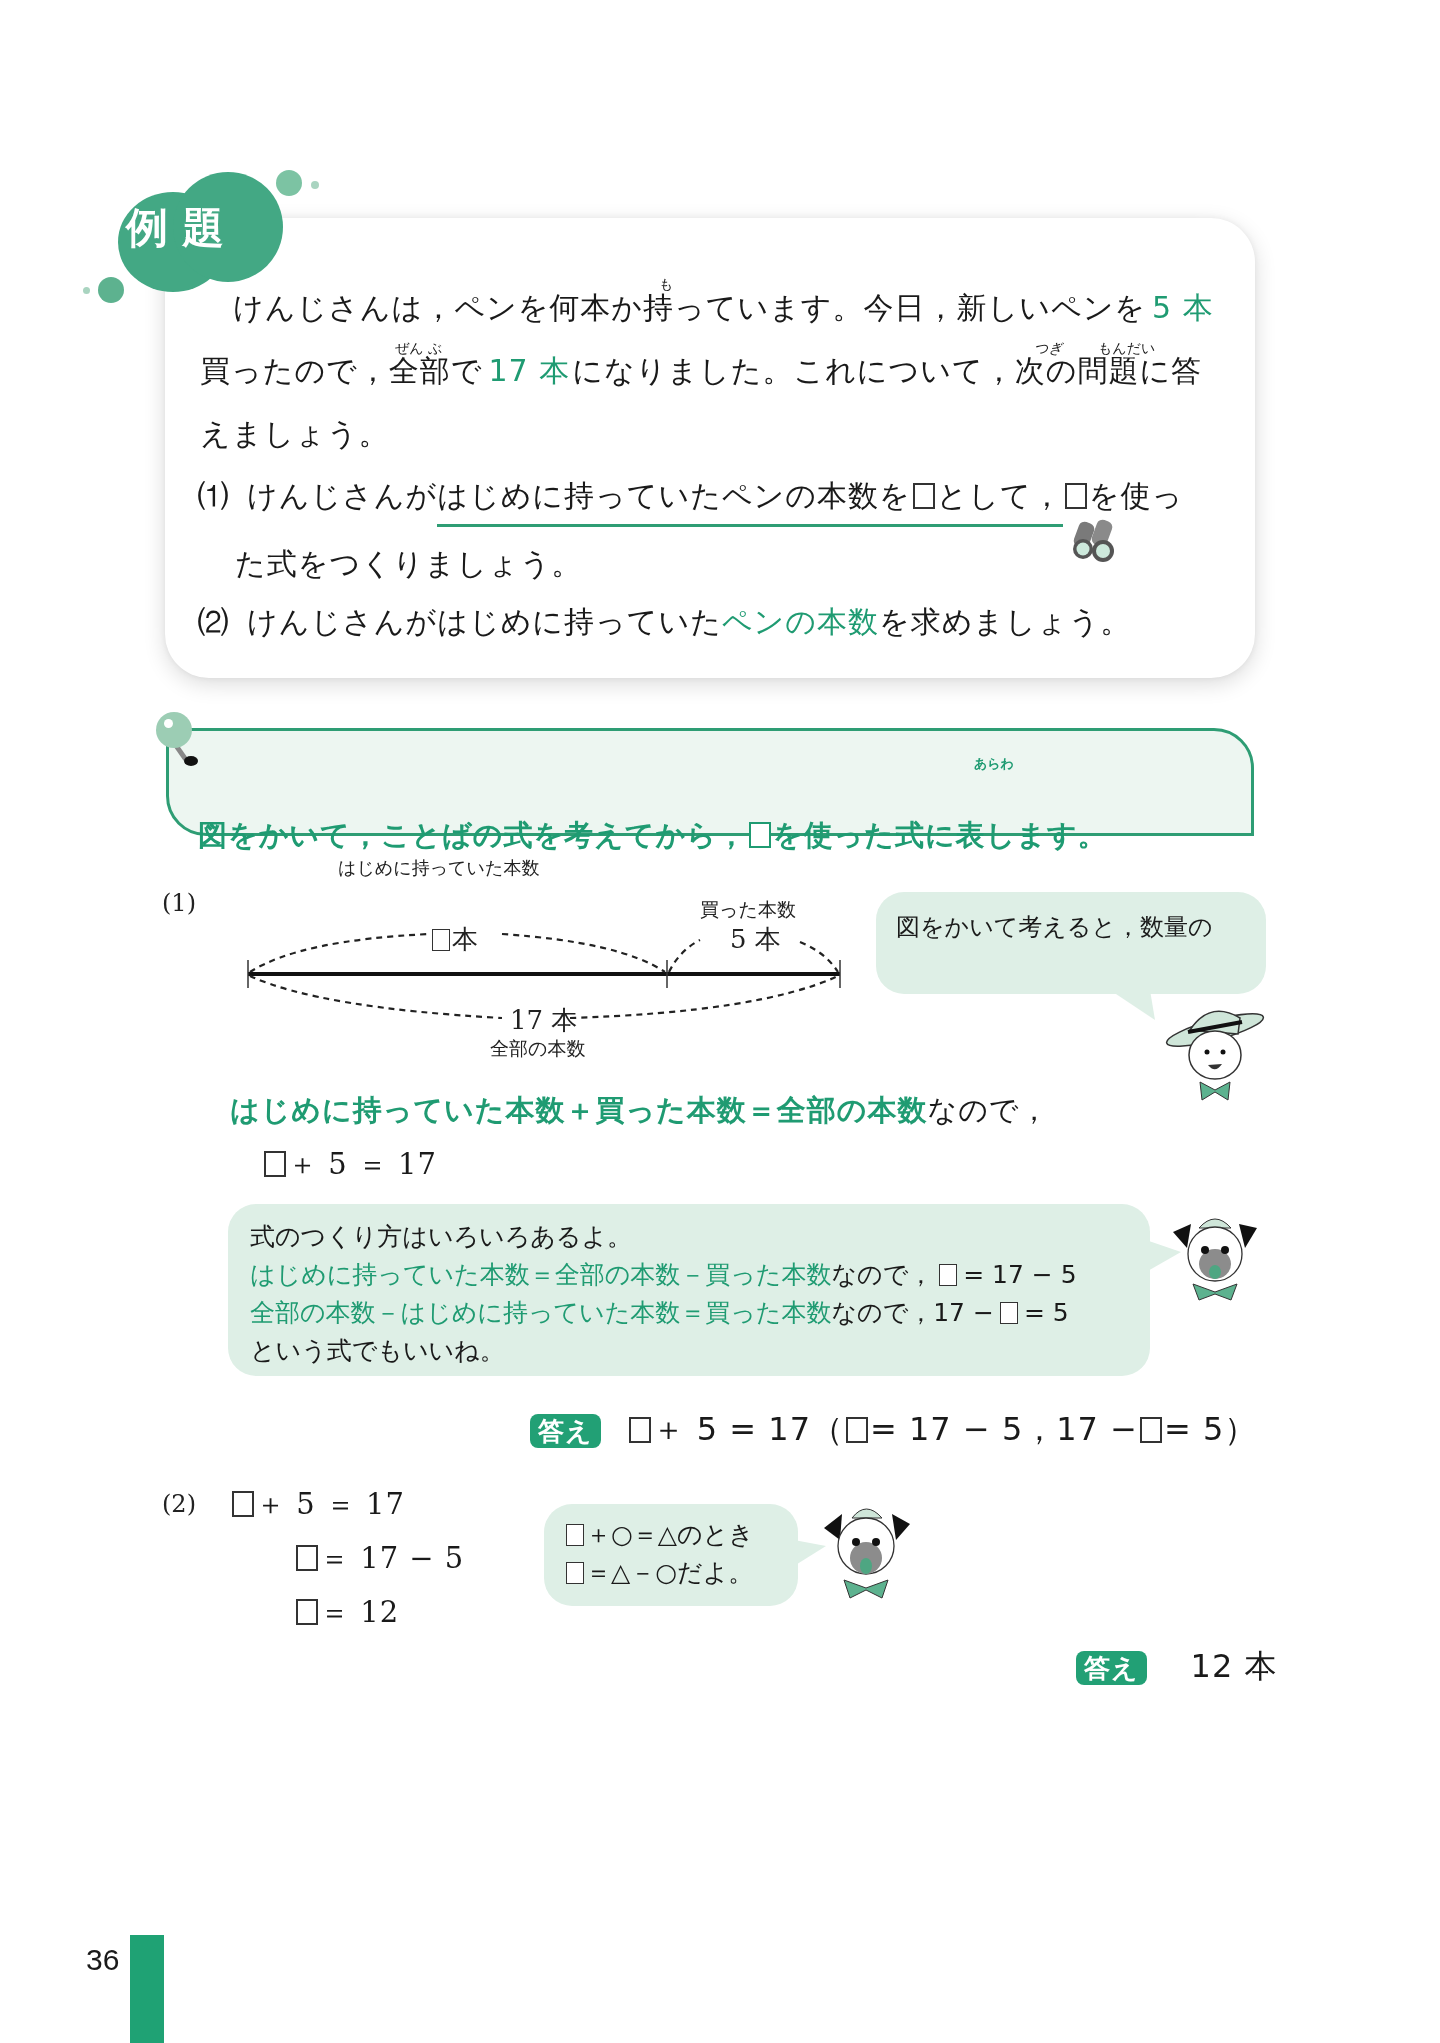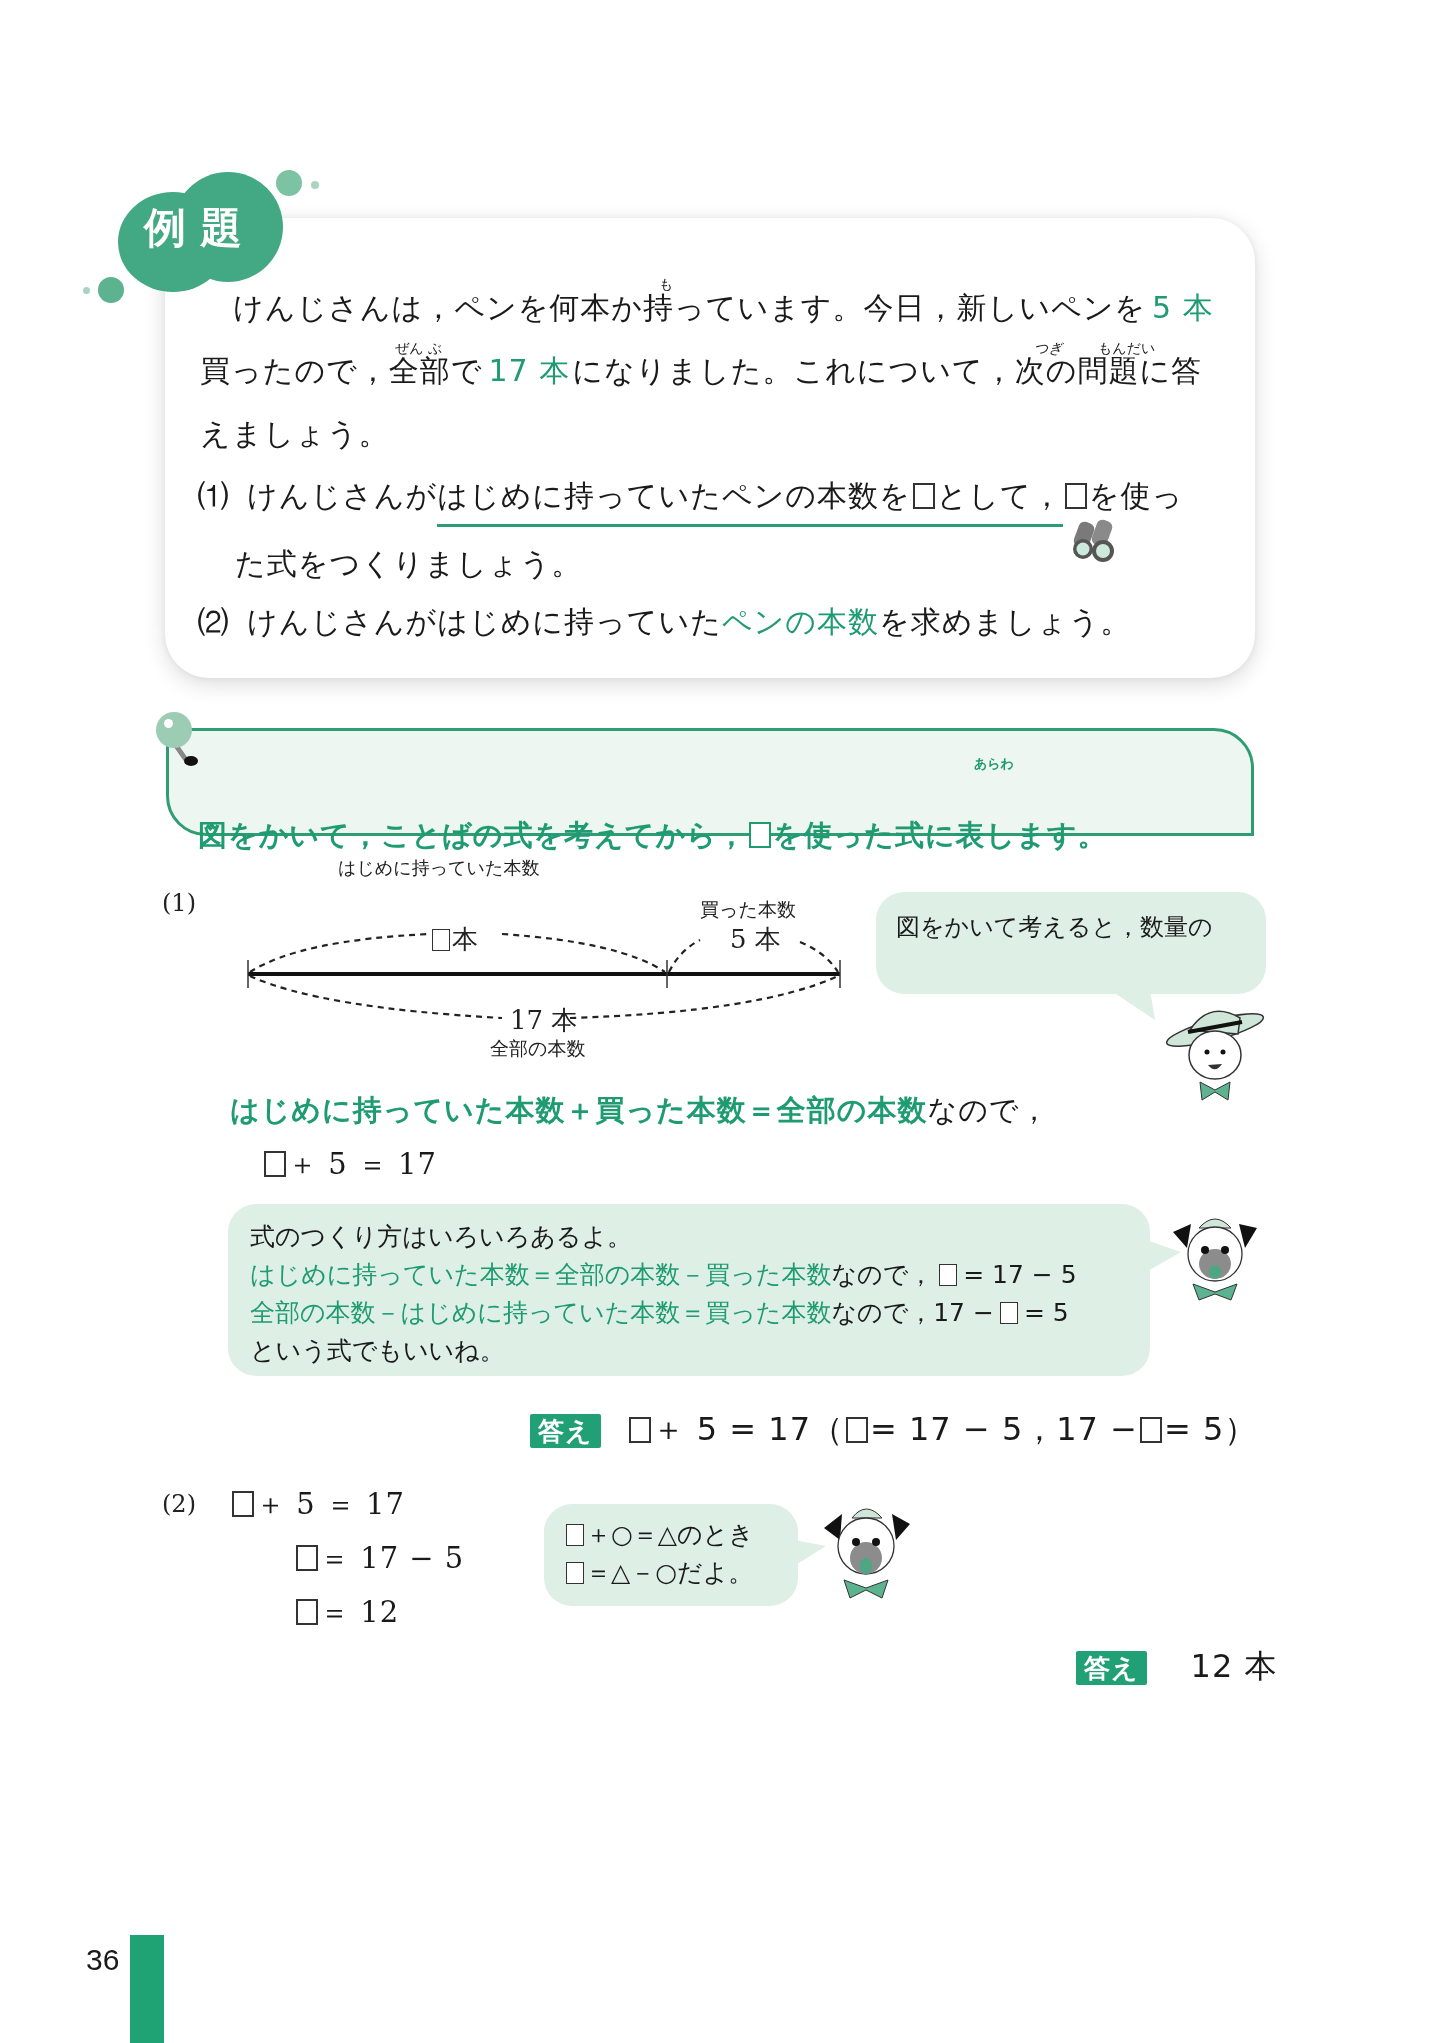--- a/index.html
+++ b/index.html
@@ -16,21 +16,21 @@
   .example-box {
     position: absolute; left: 165px; top: 218px; width: 1090px; height: 460px;
     background: #ffffff; border-radius: 44px;
     box-shadow: 0 6px 22px rgba(0,0,0,0.14), 0 0 6px rgba(0,0,0,0.06);
   }
   .badge {
     position: absolute; left: 118px; top: 172px; width: 172px; height: 112px;
   }
   .badge .c1 { position: absolute; left: 0; top: 20px; width: 110px; height: 100px; border-radius: 50%; background: #43a884; }
   .badge .c2 { position: absolute; left: 55px; top: 0; width: 110px; height: 110px; border-radius: 50%; background: #43a884; }
-  .badge .lbl { position: absolute; left: 26px; top: 28px; font-size: 42px; font-weight: bold; color: #ffffff; letter-spacing: 14px; }
+  .badge .lbl { position: absolute; left: 8px; top: 28px; font-size: 42px; font-weight: bold; color: #ffffff; letter-spacing: 14px; }
 
   .line { position: absolute; font-size: 30px; line-height: 1; white-space: nowrap; letter-spacing: 1px; }
   .ruby { position: absolute; font-size: 14px; line-height: 1; white-space: nowrap; }
   .sq { display: inline-block; width: 22px; height: 26px; border: 2px solid #333; vertical-align: -3px; margin: 0 2px; background: #fff; }
   .sq.sm { width: 18px; height: 22px; border-width: 1.5px; }
 
   
   .hint-box {
     position: absolute; left: 166px; top: 728px; width: 1088px; height: 108px;
     background: #edf6f1; border: 3px solid #2e9d74; border-radius: 0 40px 0 40px;
@@ -40,21 +40,21 @@
   .pin-needle { position: absolute; left: 178px; top: 743px; width: 5px; height: 18px; background: #888; transform: rotate(-35deg); }
   .pin-hole { position: absolute; left: 184px; top: 756px; width: 14px; height: 10px; border-radius: 50%; background: #111; }
 
   
   .diag-label { position: absolute; font-family: "DejaVu Serif", serif; white-space: nowrap; color: #222; }
 
   
   .bubble { position: absolute; background: #deefe6; border-radius: 28px; }
   .bubble-text { position: absolute; font-size: 24px; line-height: 38px; white-space: nowrap; }
 
-  .answer-tag { display: inline-block; background: #22a075; color: #fff; font-weight: bold; font-size: 26px; padding: 2px 8px; border-radius: 2px; line-height: 30px; }
+  .answer-tag { display: inline-block; background: #22a075; color: #fff; font-weight: bold; font-size: 26px; padding: 2px 8px; border-radius: 8px; line-height: 30px; }
 
   .page-bar { position: absolute; left: 130px; top: 1935px; width: 34px; height: 108px; background: #1fa274; }
 </style>
 </head>
 <body>
 
 <div class="dot" style="left:276px;top:170px;width:26px;height:26px;background:#7cc3a3;"></div>
 <div class="dot" style="left:311px;top:181px;width:8px;height:8px;background:#a9d4c0;"></div>
 <div class="dot" style="left:98px;top:277px;width:26px;height:26px;background:#5db28f;"></div>
 <div class="dot" style="left:83px;top:287px;width:7px;height:7px;background:#a9d4c0;"></div>

